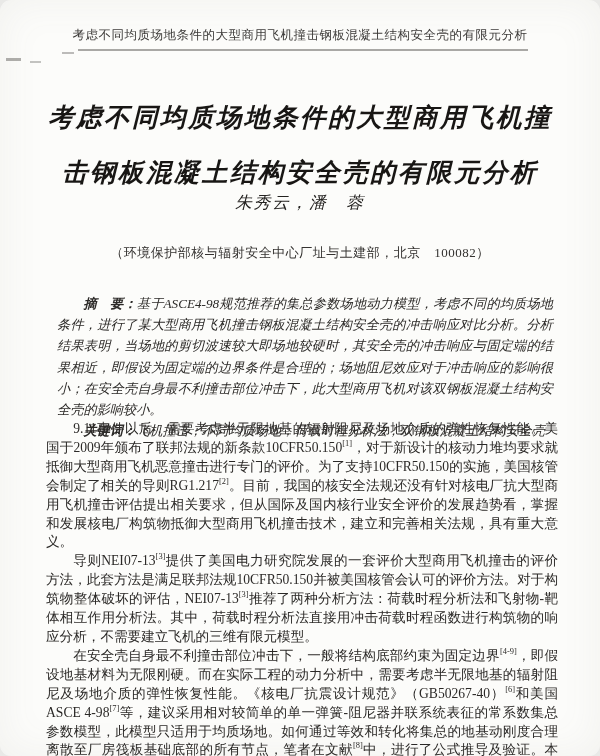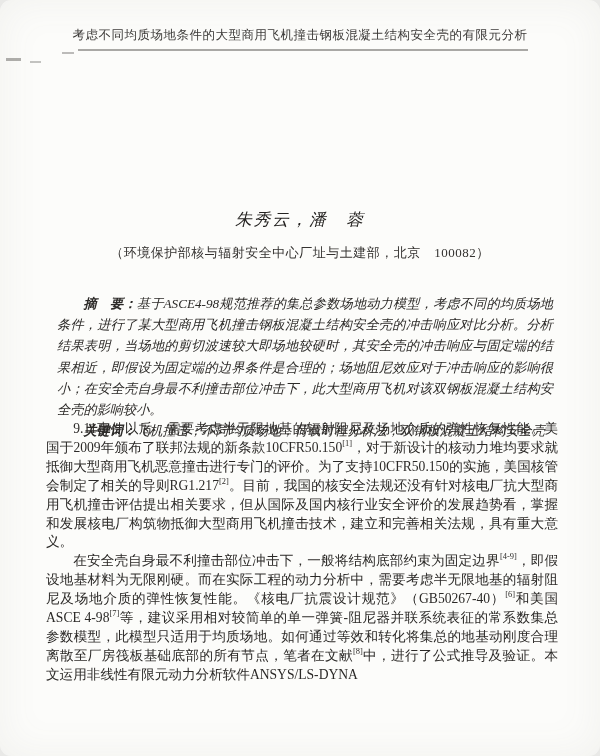--- a/index.html
+++ b/index.html
@@ -30,21 +30,21 @@
   .artifact.a2 { top:61px; left:30px; width:11px; height:2px;   opacity:0.4; }
   .artifact.a3 { top:52px; left:62px; width:12px; height:2px;   opacity:0.45; }
   .doc-title {
     position:absolute; top:90px; left:20px; right:20px;
     text-align:center;
     font-size:25.5px; font-weight:700; font-style:italic;
     letter-spacing:2.5px; line-height:55px;
     color:#181614;
   }
   .authors {
-    position:absolute; top:209px; left:0; right:0;
+    position:absolute; top:192px; left:0; right:0;
     text-align:center;
     font-size:16.5px; font-style:italic; letter-spacing:2px;
     color:#242220;
   }
   .affiliation {
     position:absolute; top:244px; left:0; right:0;
     text-align:center;
     font-size:13px; letter-spacing:0.5px;
     color:#343230;
   }
@@ -73,28 +73,33 @@
 <body>
 
 <div class="page">
 
   <div class="running-header">考虑不同均质场地条件的大型商用飞机撞击钢板混凝土结构安全壳的有限元分析</div>
   <div class="header-rule"></div>
   <div class="artifact a1"></div>
   <div class="artifact a2"></div>
   <div class="artifact a3"></div>
 
+  <h1 class="doc-title">
+    <span>考虑不同均质场地条件的大型商用飞机撞</span><br>
+    <span>击钢板混凝土结构安全壳的有限元分析</span>
+  </h1>
 
   <div class="authors">朱秀云，潘　蓉</div>
 
   <div class="affiliation">（环境保护部核与辐射安全中心厂址与土建部，北京　100082）</div>
 
   <div class="abstract-block">
     <p><span class="abstract-label">摘　要：</span><span>基于ASCE4-98规范推荐的集总参数场地动力模型，考虑不同的均质场地条件，进行了某大型商用飞机撞击钢板混凝土结构安全壳的冲击响应对比分析。分析结果表明，当场地的剪切波速较大即场地较硬时，其安全壳的冲击响应与固定端的结果相近，即假设为固定端的边界条件是合理的；场地阻尼效应对于冲击响应的影响很小；在安全壳自身最不利撞击部位冲击下，此大型商用飞机对该双钢板混凝土结构安全壳的影响较小。</span></p>
     <p><span class="keywords-label">关键词：</span><span>飞机撞击；不同均质场地；荷载时程分析法；双钢板混凝土结构安全壳</span></p>
   </div>
 
   <div class="body-text">
       <p><span>9.11事件以后，需要考虑半无限地基的辐射阻尼及场地介质的弹性恢复性能。美国于2009年颁布了联邦法规的新条款10CFR50.150</span><sup>[1]</sup><span>，对于新设计的核动力堆均要求就抵御大型商用飞机恶意撞击进行专门的评价。为了支持10CFR50.150的实施，美国核管会制定了相关的导则RG1.217</span><sup>[2]</sup><span>。目前，我国的核安全法规还没有针对核电厂抗大型商用飞机撞击评估提出相关要求，但从国际及国内核行业安全评价的发展趋势看，掌握和发展核电厂构筑物抵御大型商用飞机撞击技术，建立和完善相关法规，具有重大意义。</span></p>
+      <p><span>导则NEI07-13</span><sup>[3]</sup><span>提供了美国电力研究院发展的一套评价大型商用飞机撞击的评价方法，此套方法是满足联邦法规10CFR50.150并被美国核管会认可的评价方法。对于构筑物整体破坏的评估，NEI07-13</span><sup>[3]</sup><span>推荐了两种分析方法：荷载时程分析法和飞射物-靶体相互作用分析法。其中，荷载时程分析法直接用冲击荷载时程函数进行构筑物的响应分析，不需要建立飞机的三维有限元模型。</span></p>
       <p><span>在安全壳自身最不利撞击部位冲击下，一般将结构底部约束为固定边界</span><sup>[4-9]</sup><span>，即假设地基材料为无限刚硬。而在实际工程的动力分析中，需要考虑半无限地基的辐射阻尼及场地介质的弹性恢复性能。《核电厂抗震设计规范》（GB50267-40）</span><sup>[6]</sup><span>和美国ASCE 4-98</span><sup>[7]</sup><span>等，建议采用相对较简单的单一弹簧-阻尼器并联系统表征的常系数集总参数模型，此模型只适用于均质场地。如何通过等效和转化将集总的地基动刚度合理离散至厂房筏板基础底部的所有节点，笔者在文献</span><sup>[8]</sup><span>中，进行了公式推导及验证。本文运用非线性有限元动力分析软件ANSYS/LS-DYNA</span></p>
     </div>
 
 </div>
 
 </body></html>

